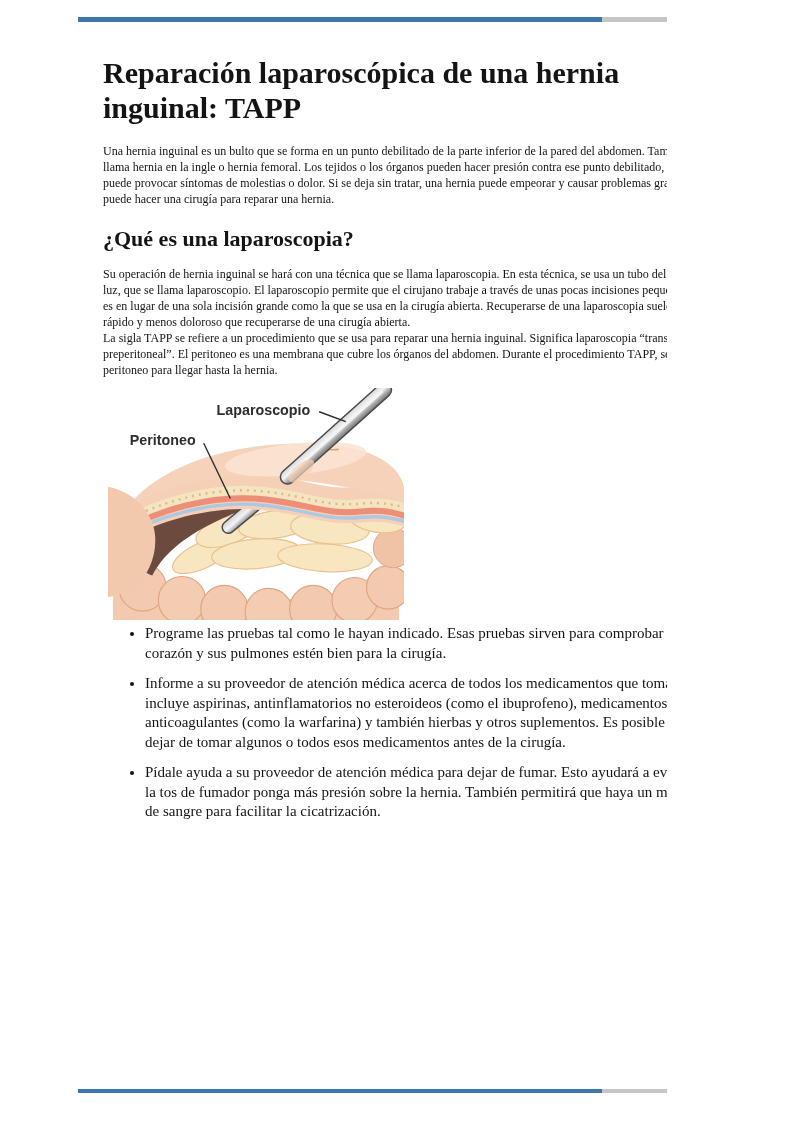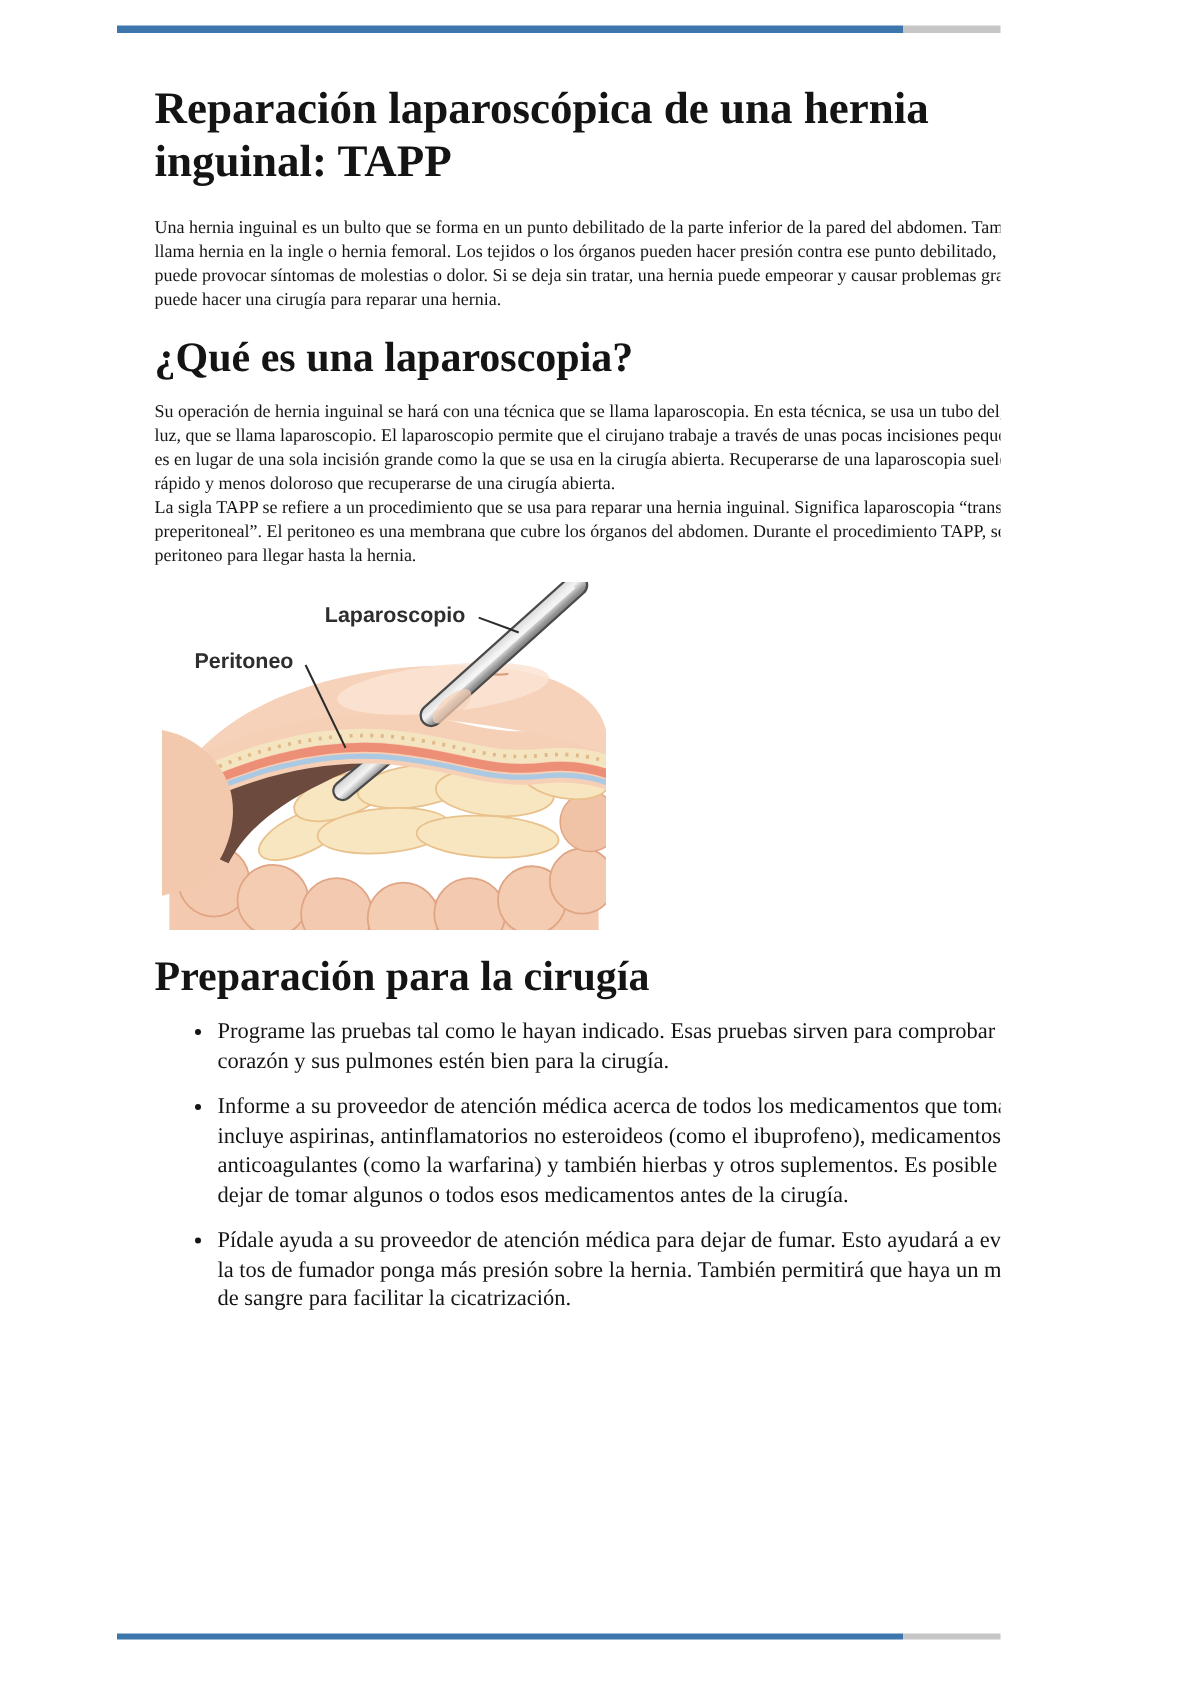--- a/index.html
+++ b/index.html
@@ -32,21 +32,21 @@
   h1{
     font-size:30px;line-height:35px;font-weight:bold;
     margin-top:33px;margin-bottom:18px;
     letter-spacing:0;
   }
   p.body{
     font-size:12px;line-height:16px;
     margin:0 0 0 0;
   }
   h2{
-    font-size:28px;line-height:26px;font-weight:bold;
+    font-size:22px;line-height:26px;font-weight:bold;
     margin-top:19px;margin-bottom:14px;
   }
   ul.prep{
     margin:4px 0 0 0;
     padding-left:42px;
     list-style:disc;
   }
   ul.prep li{
     font-size:15px;line-height:19.5px;
     margin-bottom:11px;
@@ -153,21 +153,20 @@
         </g>
 
         <path d="M214,24 L241,34" stroke="#2b2b2b" stroke-width="1.4" fill="none"></path>
         <path d="M97,56 L124,112" stroke="#2b2b2b" stroke-width="1.4" fill="none"></path>
 
         <text x="110" y="27" font-family="Liberation Sans, sans-serif" font-size="14.5" font-weight="bold" fill="#2e2e2e">Laparoscopio</text>
         <text x="22" y="58" font-family="Liberation Sans, sans-serif" font-size="14.5" font-weight="bold" fill="#2e2e2e">Peritoneo</text>
       </svg>
     </figure>
 
-    <h2>Preparación para la cirugía</h2>
     <ul class="prep">
       <li>Programe las pruebas tal como le hayan indicado. Esas pruebas sirven para comprobar que su corazón y sus pulmones estén bien para la cirugía.</li>
       <li>Informe a su proveedor de atención médica acerca de todos los medicamentos que toma. Esto incluye aspirinas, antinflamatorios no esteroideos (como el ibuprofeno), medicamentos anticoagulantes (como la warfarina) y también hierbas y otros suplementos. Es posible que deba dejar de tomar algunos o todos esos medicamentos antes de la cirugía.</li>
       <li>Pídale ayuda a su proveedor de atención médica para dejar de fumar. Esto ayudará a evitar que la tos de fumador ponga más presión sobre la hernia. También permitirá que haya un mejor paso de sangre para facilitar la cicatrización.</li>
     </ul>
 
   </div>
 
   <div class="rule bottom">
     <div class="blue"></div>

